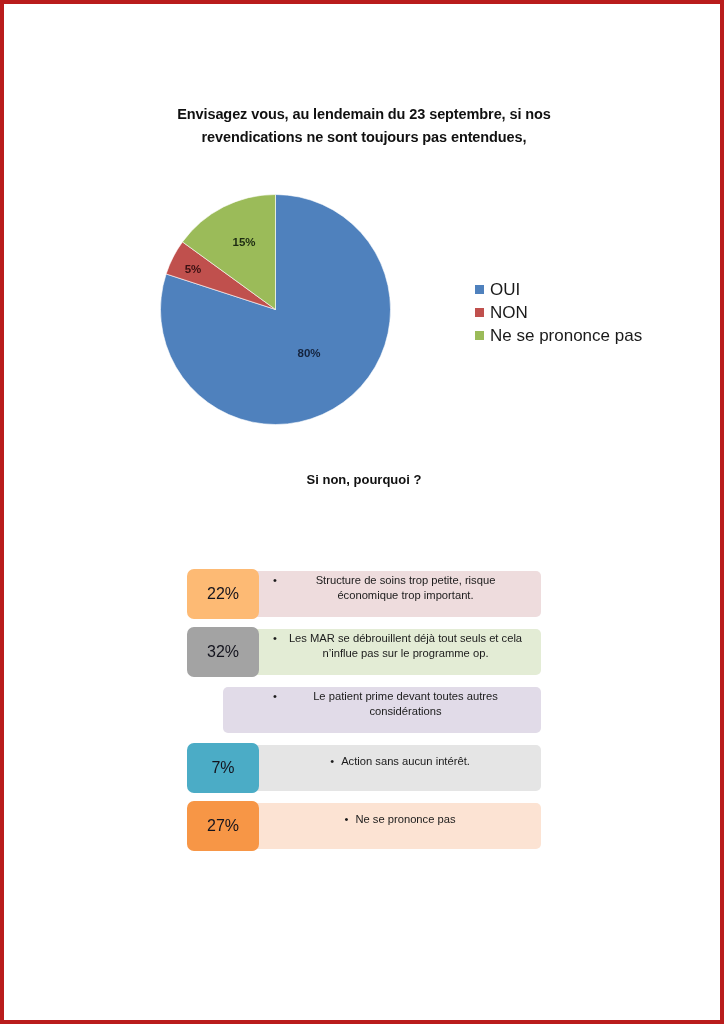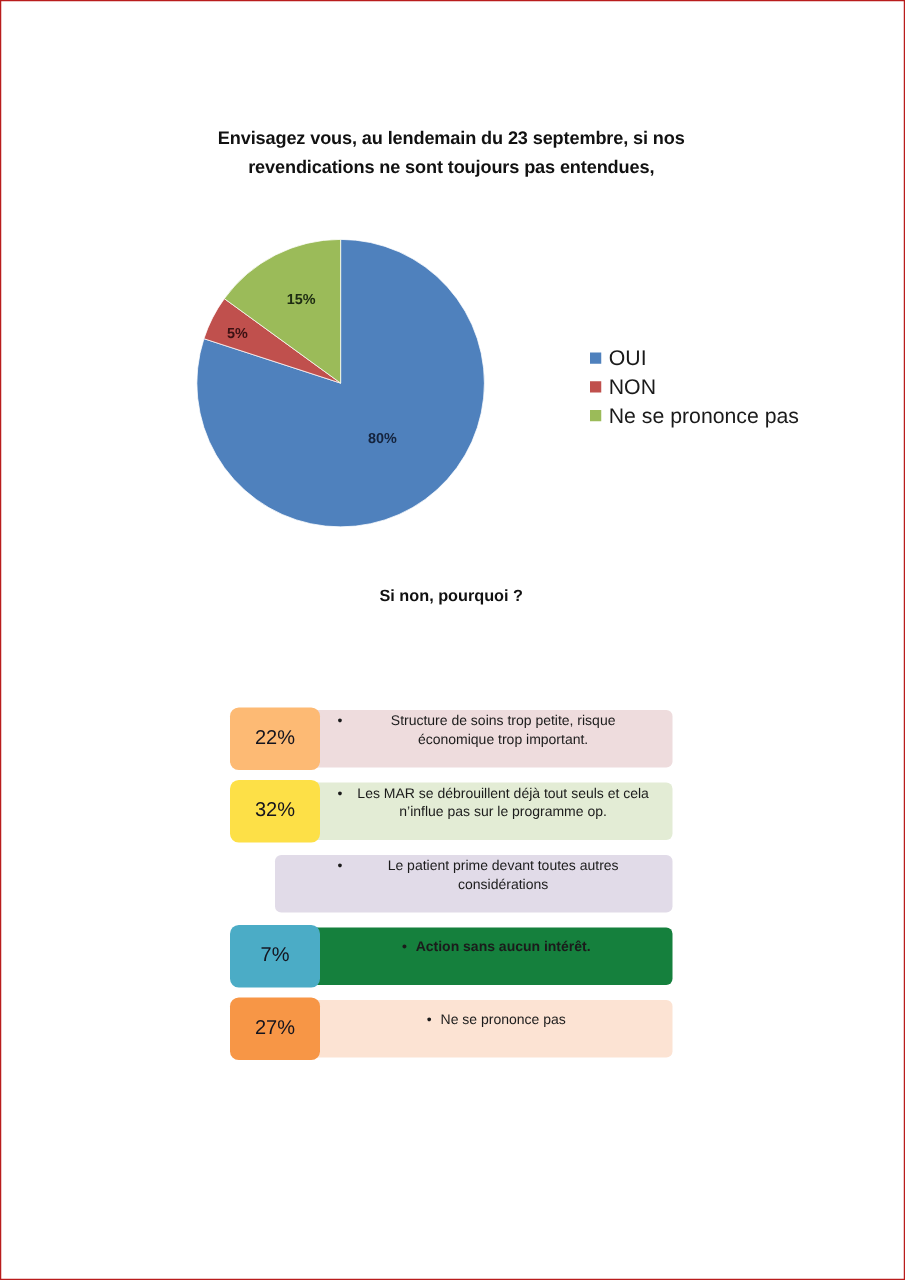--- a/index.html
+++ b/index.html
@@ -13,21 +13,21 @@
     position: relative;
     font-family: "Liberation Sans", sans-serif;
     color: #1a1a1a;
     overflow: hidden;
   }
 
   #page {
     position: absolute;
     inset: 0;
     background: #ffffff;
-    border: 1px solid #b91c1c;
+    border: 4px solid #b91c1c;
     box-sizing: border-box;
   }
 
   
   #pie-title {
     position: absolute;
     left: 96px;
     top: 99px;
     width: 528px;
     text-align: center;
@@ -209,29 +209,29 @@
       <div class="reason-row">
         <div class="reason-panel" style="background: rgb(238, 220, 221);">
           <div class="reason-text">Structure de soins trop petite, risque économique trop important.</div>
         </div>
         <div class="reason-badge" style="background: #fdba74;">22%</div>
       </div>
       <div class="reason-row">
         <div class="reason-panel" style="background: rgb(227, 236, 213);">
           <div class="reason-text">Les MAR se débrouillent déjà tout seuls et cela n’influe pas sur le programme op.</div>
         </div>
-        <div class="reason-badge" style="background: #fde047;">32%</div>
+        <div class="reason-badge" style="background: #a3a3a3;">32%</div>
       </div>
       <div class="reason-row">
         <div class="reason-panel" style="background: rgb(225, 219, 232);">
           <div class="reason-text">Le patient prime devant toutes autres considérations</div>
         </div>
       </div>
       <div class="reason-row">
-        <div class="reason-panel" style="background: #15803d; font-weight: bold;">
+        <div class="reason-panel" style="background: #e5e5e5;">
           <div class="reason-text">Action sans aucun intérêt.</div>
         </div>
         <div class="reason-badge" style="background: rgb(75, 172, 198);">7%</div>
       </div>
       <div class="reason-row">
         <div class="reason-panel" style="background: rgb(252, 227, 211);">
           <div class="reason-text">Ne se prononce pas</div>
         </div>
         <div class="reason-badge" style="background: rgb(247, 150, 70);">27%</div>
       </div>

